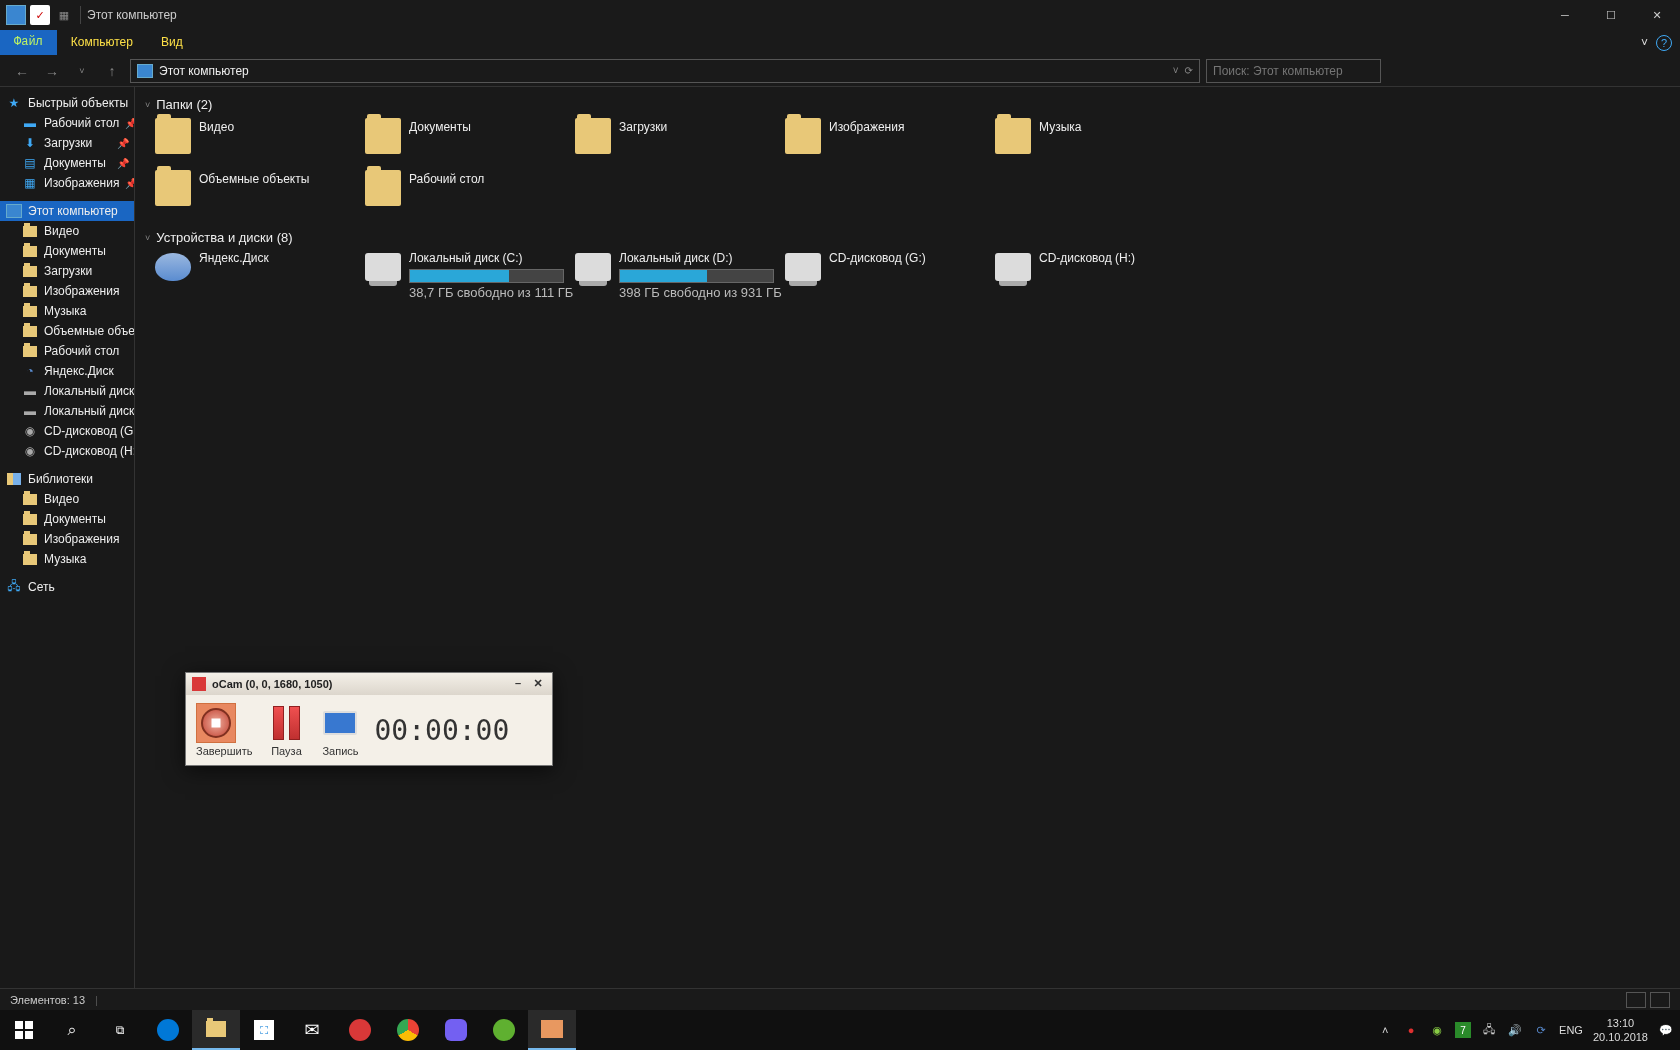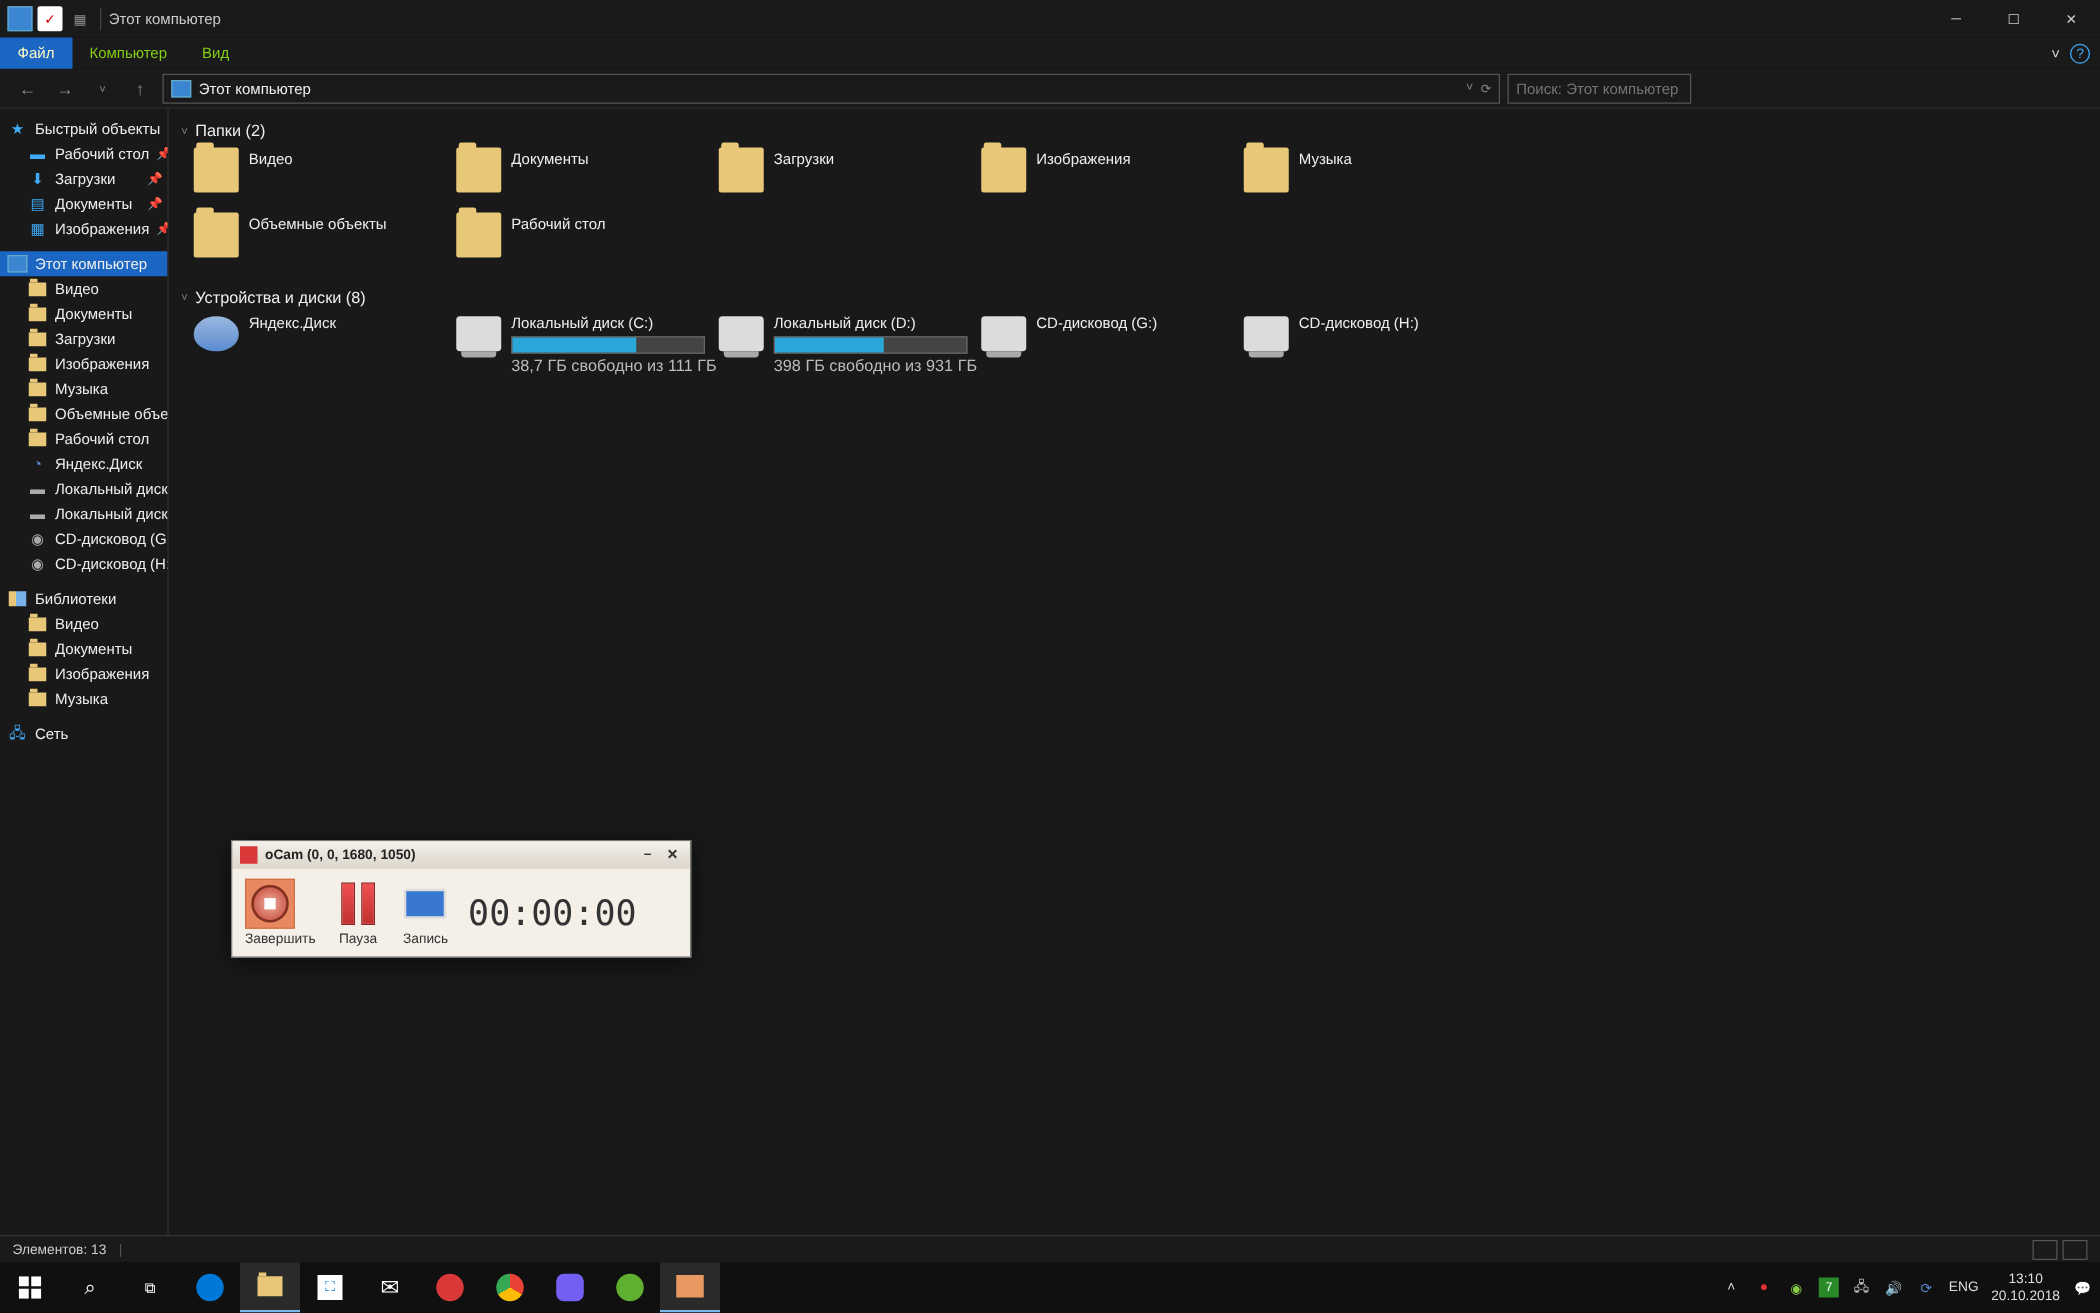--- a/index.html
+++ b/index.html
@@ -9,31 +9,31 @@
 .titlebar { height:30px; background:#1a1a1a; display:flex; align-items:center; padding-left:6px; }
 .titlebar .qat { display:flex; align-items:center; gap:4px; }
 .titlebar .qat span { width:20px; height:20px; display:flex; align-items:center; justify-content:center; font-size:11px; }
 .titlebar .sep { width:1px; height:18px; background:#444; margin:0 6px; }
 .titlebar .title { font-size:12px; color:#ccc; }
 .titlebar .winbtns { margin-left:auto; display:flex; }
 .titlebar .winbtns span { width:46px; height:30px; display:flex; align-items:center; justify-content:center; color:#ccc; font-size:11px; }
 
 
 .ribbon { height:25px; background:#1a1a1a; display:flex; align-items:center; padding-left:0; position:relative; }
-.ribbon .tab { padding:0 14px; height:25px; line-height:25px; font-size:12px; color:#84cc16; }
-.ribbon .tab.file { background:#1a66c2; color:#fef9c3; }
+.ribbon .tab { padding:0 14px; height:25px; line-height:25px; font-size:12px; color:#fde047; }
+.ribbon .tab.file { background:#1a66c2; color:#bef264;font-family:Liberation Mono, monospace; }
 .ribbon .rside { position:absolute; right:8px; display:flex; align-items:center; gap:8px; }
 
 
 .addrrow { height:32px; background:#1a1a1a; display:flex; align-items:center; padding:0 10px; gap:6px; border-bottom:1px solid #333; }
 .navbtn { width:24px; height:24px; display:flex; align-items:center; justify-content:center; color:#888; font-size:14px; }
 .addrbox { flex:1; height:24px; background:#1a1a1a; border:1px solid #555; display:flex; align-items:center; padding:0 6px; gap:6px; max-width:1070px; }
 .addrbox input { flex:1; background:transparent; border:none; color:#eee; font-size:12px; outline:none; }
 .addrbox .drop { color:#888; font-size:10px; }
-.searchbox { width:147px; height:24px; background:#1a1a1a; border:1px solid #555; display:flex; align-items:center; padding:0 6px; }
+.searchbox { width:175px; height:24px; background:#1a1a1a; border:1px solid #555; display:flex; align-items:center; padding:0 6px; }
 .searchbox input { flex:1; background:transparent; border:none; color:#888; font-size:12px; outline:none; }
 
 
 .body { display:flex; height:calc(100% - 30px - 25px - 32px - 22px - 40px); background:#191919; }
 .sidebar { width:135px; background:#191919; padding-top:6px; overflow:hidden; border-right:1px solid #333; }
 .sidebar .item { height:20px; display:flex; align-items:center; padding-left:6px; gap:6px; font-size:12px; color:#eee; white-space:nowrap; }
 .sidebar .item.sel { background:#1a66c2; }
 .sidebar .item.child { padding-left:22px; }
 .sidebar .item .ico { width:16px; height:16px; flex-shrink:0; display:inline-flex; align-items:center; justify-content:center; }
 .sidebar .item .pin { margin-left:auto; margin-right:4px; color:#888; font-size:10px; }

